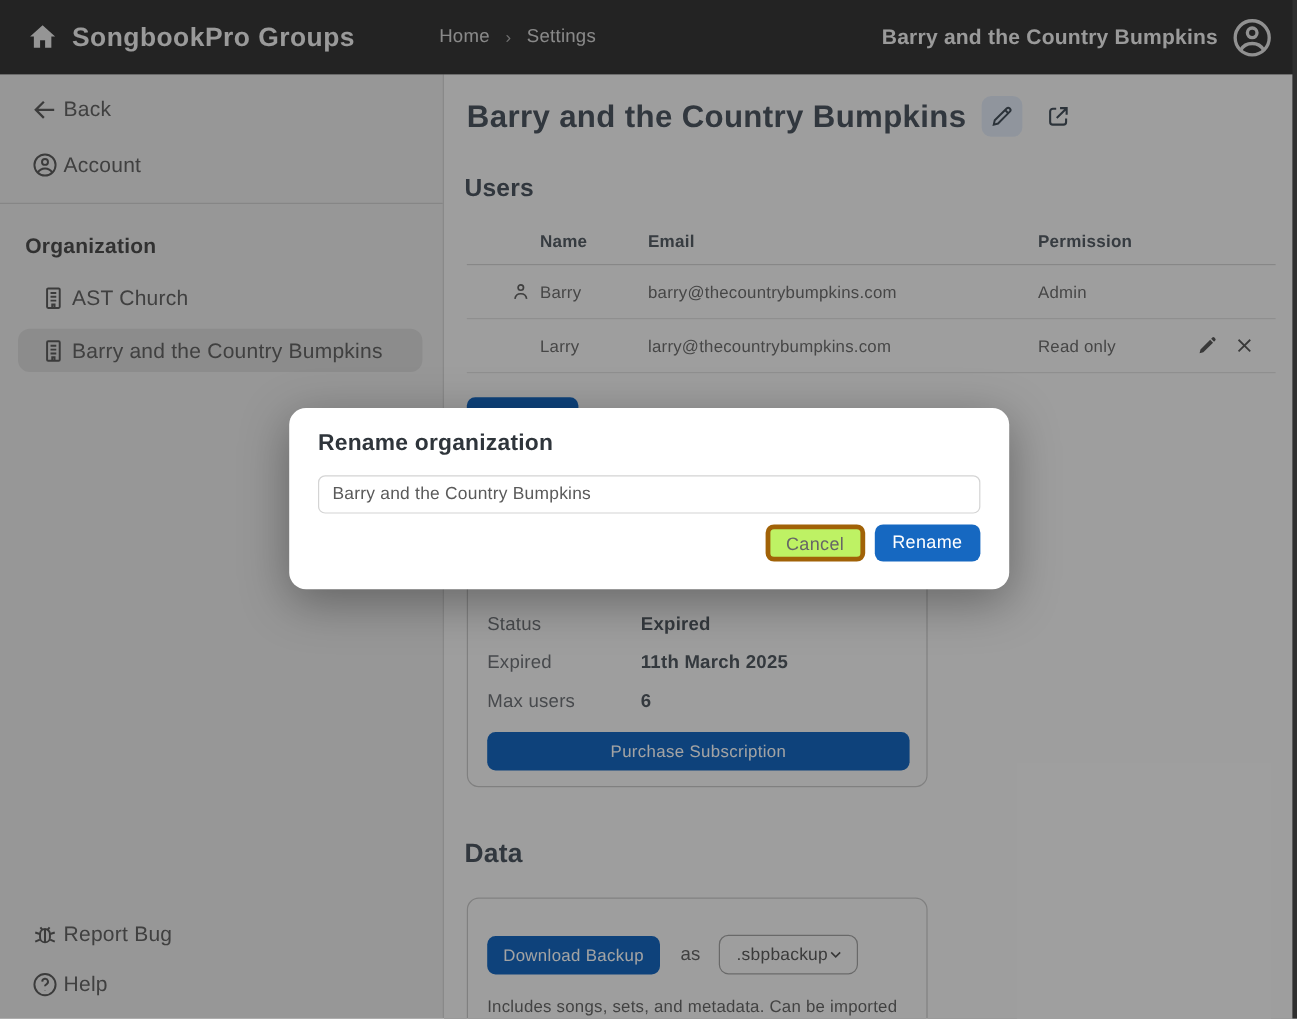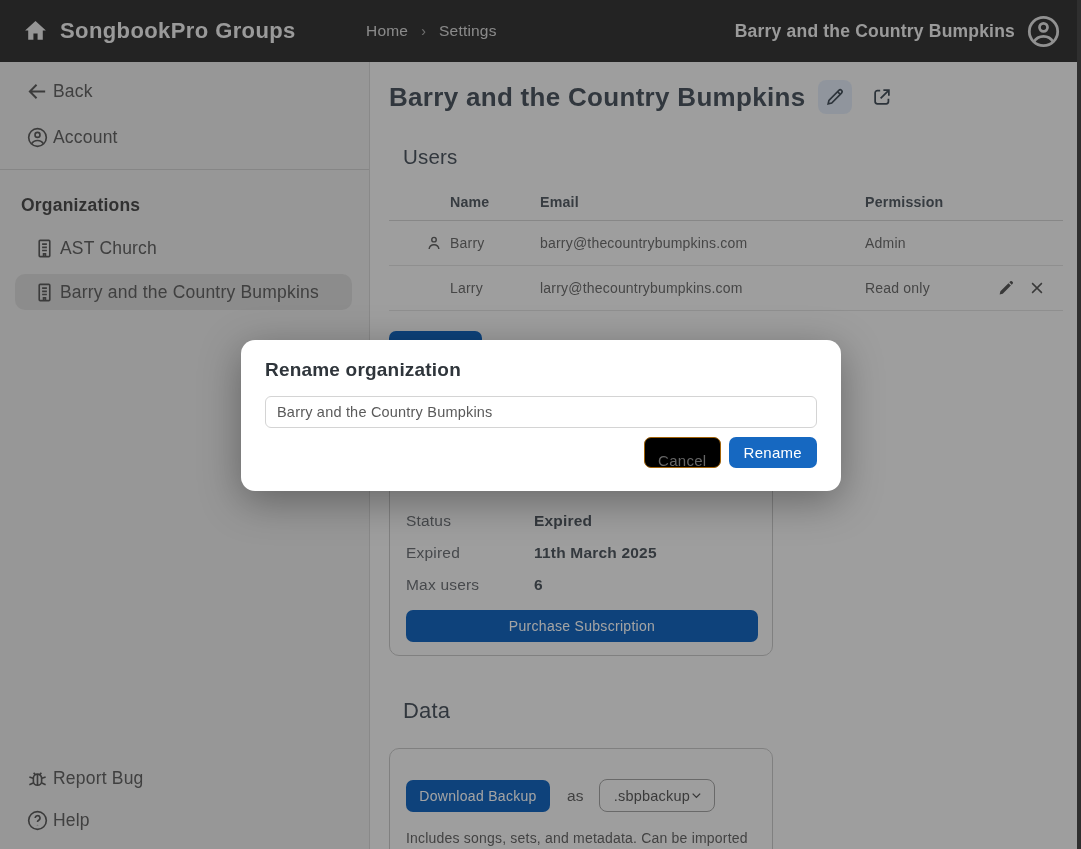--- a/index.html
+++ b/index.html
@@ -44,21 +44,21 @@
   .org-item { padding-left:33px; }
   .org-item.selected { background:#dbdbdb; border-radius:10px; left:15px; right:17px; padding-left:18px; }
 
   
   .main { position:absolute; left:371px; top:62px; width:710px; height:787px; }
   .page-title-row { position:absolute; left:18px; top:18px; display:flex; align-items:center; gap:13px; }
   .page-title { font-size:26px; font-weight:bold; color:#4e5761; letter-spacing:.3px; }
   .icon-btn { width:34px; height:34px; border-radius:8px; display:flex; align-items:center; justify-content:center; cursor:pointer; }
   .icon-btn.hl { background:#e2eaf6; }
   .icon-btn svg { width:22px; height:22px; color:#45505b; }
-  .sec-heading { position:absolute; left:32px; font-size:20.5px; font-weight:normal; color:#4e5761; }
+  .sec-heading { position:absolute; left:16px; font-size:20.5px; font-weight:bold; color:#4e5761; }
   .h-users { top:83px; }
   .h-data { top:636px; font-size:22px; }
 
   .users-table { position:absolute; left:18px; top:122px; width:674px; font-size:14px; color:#6e6e6e; }
   .t-row { display:grid; grid-template-columns:61px 90px 325px 1fr 74px; align-items:center; height:45px; border-bottom:1px solid #e0e0e0; }
   .t-head { height:37px; border-bottom:1px solid #d4d4d4; font-weight:bold; color:#565e66; font-size:14.2px; }
   .t-row .me-icon { margin-left:36px; width:18px; height:18px; color:#636363; }
   .row-actions { display:flex; gap:13px; justify-content:flex-end; padding-right:17px; }
   .row-actions svg { width:18px; height:18px; color:#5a5a5a; cursor:pointer; }
 
@@ -94,21 +94,21 @@
     border-radius:14px; z-index:70; box-shadow:0 10px 40px rgba(0,0,0,.35);
   }
   .modal-title { position:absolute; left:24px; top:19px; font-size:19px; font-weight:bold; color:#2f353b; }
   .modal-input {
     position:absolute; left:24px; top:56px; width:552px; height:32px;
     border:1px solid #d4d4d4; border-radius:6px; padding:0 11px;
     font-family:inherit; font-size:14.5px; color:#5a5a5a; letter-spacing:.2px; background:#fff;
   }
   .modal-footer { position:absolute; right:24px; top:97px; display:flex; gap:8px; }
   .modal-footer .btn { height:31px; font-size:15px; }
-  .cancel-btn { background:#000000; border:1px solid #a16207; color:#666; padding:14px 13px; }
+  .cancel-btn { background:#bef264; border:4px solid #a16207; color:#666; padding:4px 13px; }
   .rename-btn { padding:0 15px; }
 </style>
 </head>
 <body>
 
 <div class="page">
 
   <div class="header">
     <div class="brand">
       <svg viewBox="0 0 24 24" fill="currentColor">
@@ -140,21 +140,21 @@
     </div>
     <div class="side-item" style="top:57px;">
       <svg viewBox="0 0 24 24" fill="none" stroke="currentColor" stroke-width="1.7">
         <circle cx="12" cy="12" r="9.2"></circle>
           <circle cx="12" cy="9.3" r="2.6"></circle>
           <path d="M5.8 18.6c1.3-2.3 3.5-3.5 6.2-3.5s4.9 1.2 6.2 3.5"></path>
       </svg>
       <span>Account</span>
     </div>
     <div class="side-divider"></div>
-    <div class="side-section">Organizations</div>
+    <div class="side-section">Organization</div>
 
     <div class="side-item org-item" style="top:168px;">
       <svg viewBox="0 0 24 24" fill="none" stroke="currentColor" stroke-width="1.7">
         <rect x="6.5" y="3.5" width="11" height="17" rx="1"></rect>
           <path d="M9.5 7.5h5M9.5 10.8h5M9.5 14.1h5M11 20.5v-3h2v3"></path>
       </svg>
       <span>AST Church</span>
     </div>
     <div class="side-item org-item selected" style="top:212px;">
       <svg viewBox="0 0 24 24" fill="none" stroke="currentColor" stroke-width="1.7">

